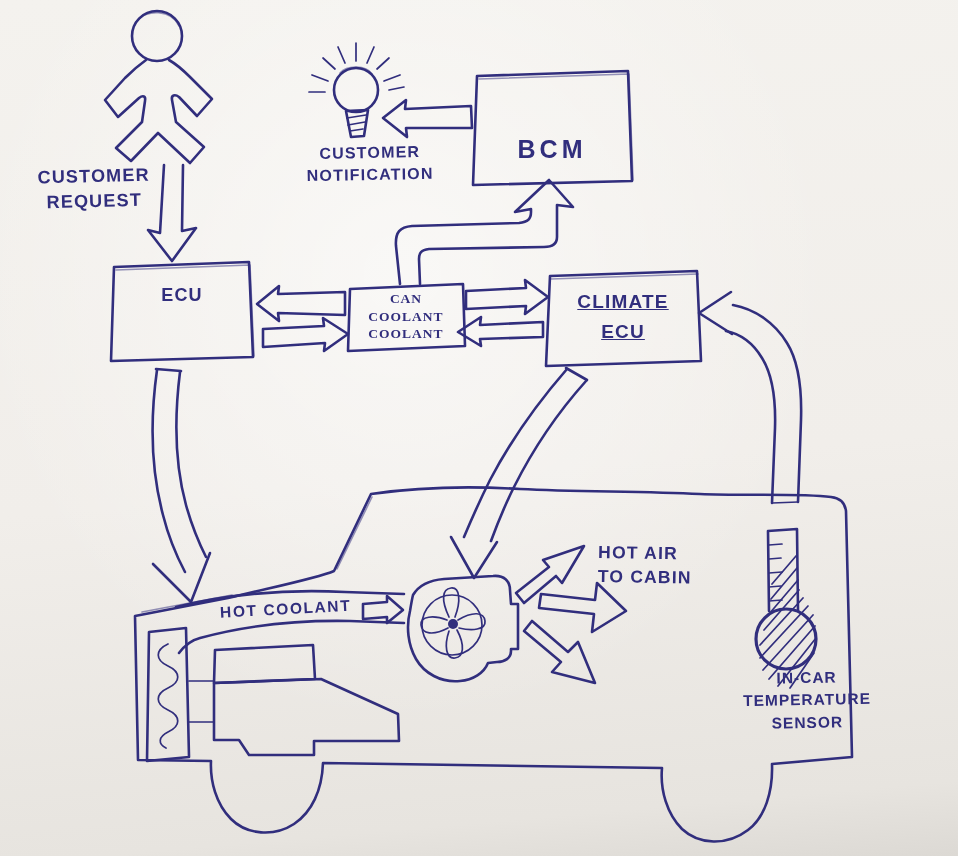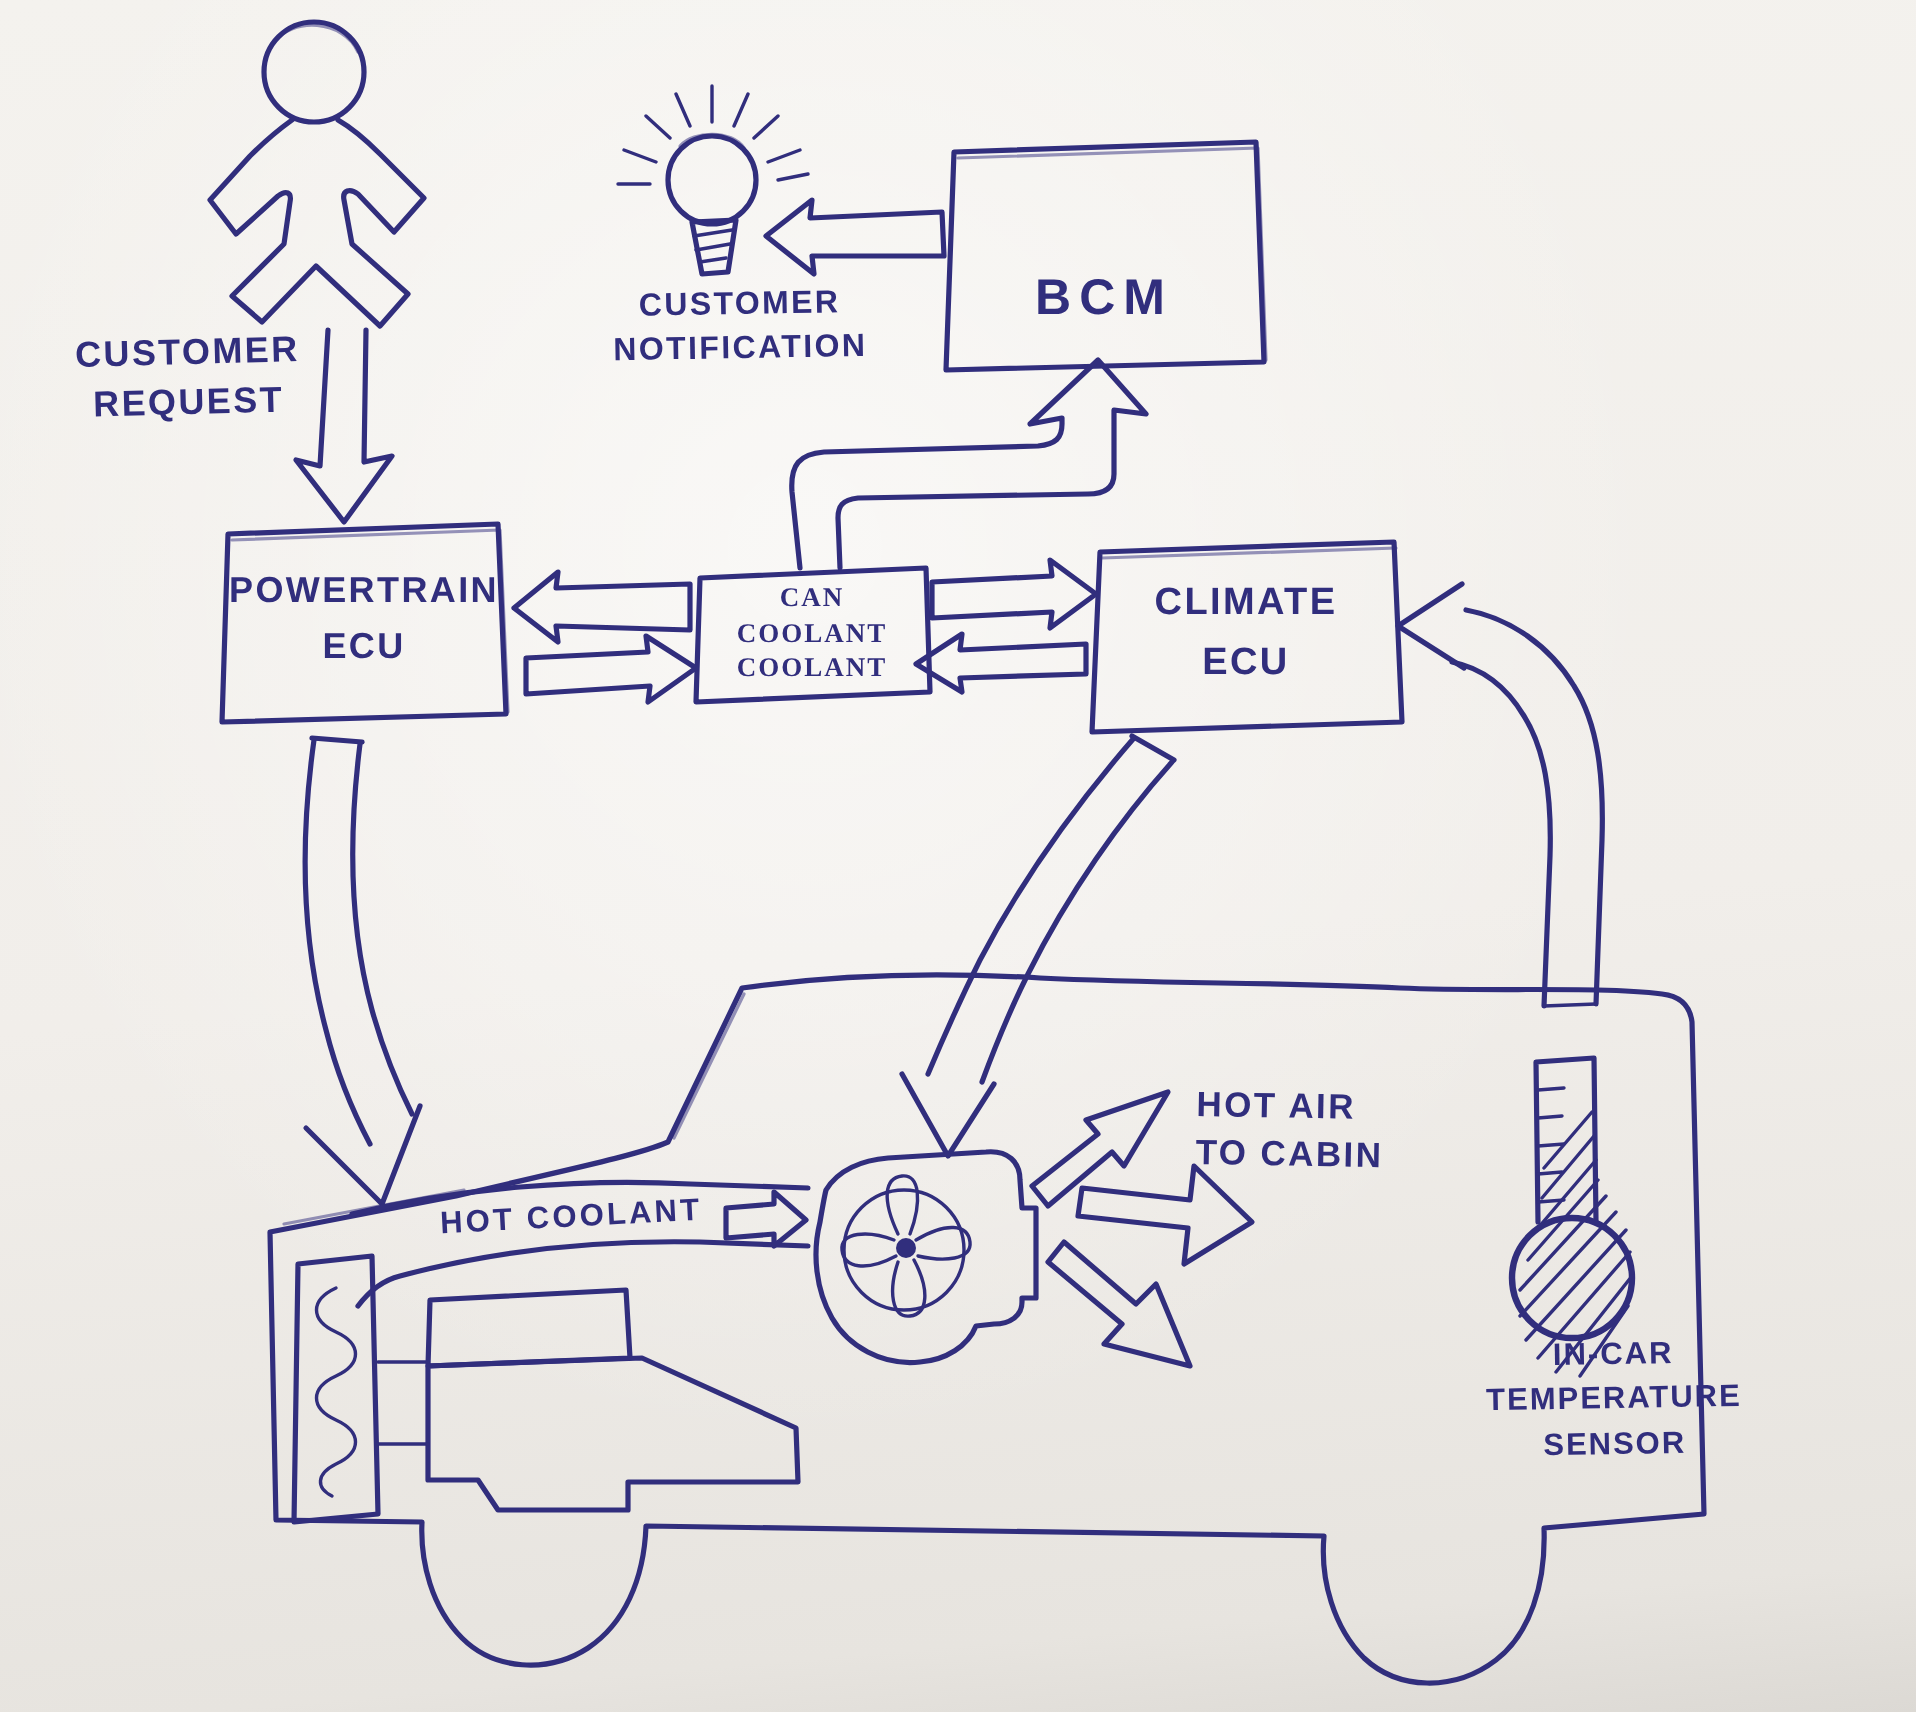--- a/index.html
+++ b/index.html
@@ -16,21 +16,21 @@
   svg.ink .w3{stroke-width:3.2;}
   svg.ink .thin{stroke-width:1.7;}
   svg.ink .ghost{stroke-width:1.6; opacity:.5;}
   svg.ink .fill{fill:var(--ink); stroke:none;}
   .lbl{position:absolute; color:var(--ink); letter-spacing:1.2px; font-weight:bold; line-height:1.4; white-space:nowrap;}
   .lbl .ln{white-space:nowrap;}
   .ctr{text-align:center;}
   .lbl-customer-request{left:30px; top:164px; width:128px; font-size:18px; transform:rotate(-1.5deg);}
   .lbl-powertrain{left:112px; top:282px; width:140px; font-size:18px; line-height:1.55;}
   .lbl-can{left:348px; top:290px; width:116px; font-size:13.5px; letter-spacing:1px; line-height:1.3;font-family:Liberation Serif, serif;}
-  .lbl-climate{left:547px; top:287px; width:152px; font-size:19px; line-height:1.6;}
+  .lbl-climate{left:547px; top:287px; width:152px; font-size:19px; line-height:1.6;text-decoration:underline;}
   .lbl-bcm{left:474px; top:110px; width:156px; font-size:25px; letter-spacing:4px;margin-top:22px;}
   .lbl-customer-notification{left:288px; top:142px; width:164px; font-size:16px; transform:rotate(-1deg); line-height:1.35;}
   .lbl-hot-coolant{left:220px; top:598px; width:140px; font-size:15.5px; transform:rotate(-3deg); letter-spacing:1.6px;}
   .lbl-hot-air{left:598px; top:542px; width:120px; font-size:17.5px; transform:rotate(1deg); line-height:1.35;}
   .lbl-sensor{left:722px; top:667px; width:170px; font-size:15.5px; transform:rotate(-1deg); line-height:1.45; letter-spacing:1px;}
 </style>
 </head>
 <body>
 
 <div class="stage">
@@ -160,21 +160,20 @@
       <path class="thin" d="M772,584 L796,556 M771,599 L797,568 M769,614 L798,580 M764,630 L799,590 M760,645 L803,598 M760,658 L808,606 M763,670 L813,615 M769,679 L815,626 M778,686 L816,638 M790,688 L814,653"></path>
     </g>
   </svg>
 
   <div class="lbl lbl-customer-request ctr">
     <div class="ln">CUSTOMER</div>
     <div class="ln">REQUEST</div>
   </div>
 
   <div class="lbl lbl-powertrain ctr">
-    <div class="ln">POWERTRAIN</div>
     <div class="ln">ECU</div>
   </div>
 
   <div class="lbl lbl-can ctr">
     <div class="ln">CAN</div>
     <div class="ln">COOLANT</div>
     <div class="ln">COOLANT</div>
   </div>
 
   <div class="lbl lbl-climate ctr">

